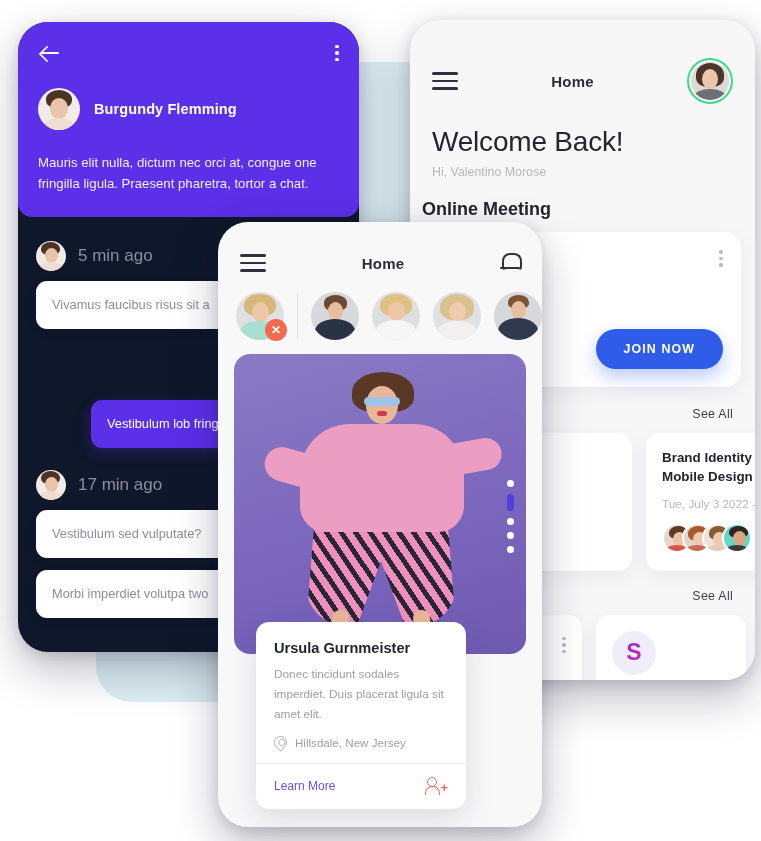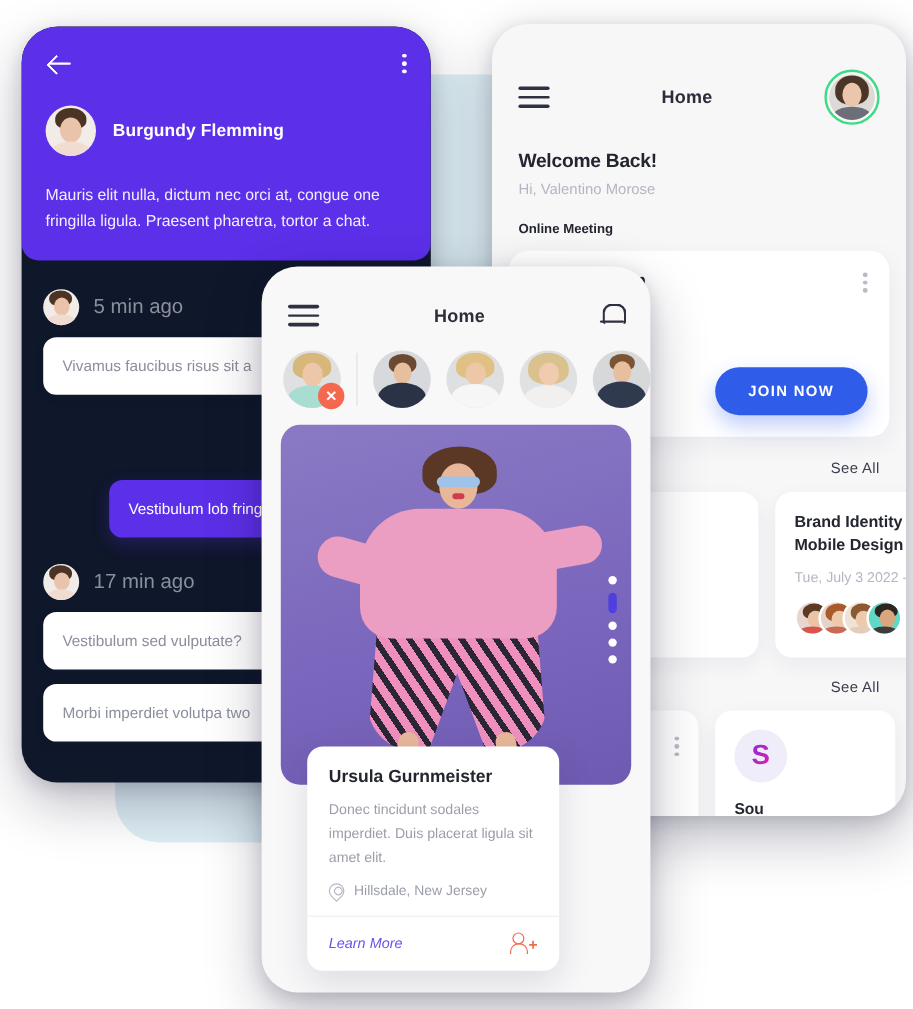--- a/index.html
+++ b/index.html
@@ -84,23 +84,23 @@
   
   #phone-right { left: 410px; top: 20px; width: 345px; height: 660px; z-index: 1; background: #f7f7f8; }
   .hdr { display: flex; align-items: center; justify-content: space-between; padding: 38px 22px 0 22px; }
   .burger { width: 26px; cursor: pointer; }
   .burger span { display: block; height: 2.4px; background: #2e3140; border-radius: 2px; margin-bottom: 5px; }
   .burger span:last-child { margin-bottom: 0; }
   .hdr-title { font-size: 15px; font-weight: 700; color: #2b2d3a; letter-spacing: .2px; }
   .av-ring { border: 2.5px solid #3ddc84; border-radius: 50%; padding: 2px; }
 
   .welcome { padding: 22px 22px 0 22px; }
-  .welcome h1 { font-size: 16px; font-weight: 700; color: #23252f; letter-spacing: -.2px; }
+  .welcome h1 { font-size: 28px; font-weight: 400; color: #23252f; letter-spacing: -.2px; }
   .welcome .sub { font-size: 12.4px; color: #b4b7c2; margin-top: 7px; }
-  .sec-title { padding: 20px 22px 0 22px; font-size: 11px; font-weight: 700; color: #23252f; }
+  .sec-title { padding: 20px 22px 0 12px; font-size: 18px; font-weight: 700; color: #23252f; }
 
   .meet-card {
     margin: 12px 14px 0 14px; background: #fff; border-radius: 16px;
     padding: 16px 18px 18px 18px; box-shadow: 0 6px 20px rgba(40,40,80,.06);
     position: relative;
   }
   .meet-card h3 { font-size: 14.2px; font-weight: 700; color: #23252f; line-height: 1.38; padding-right: 24px; }
   .meet-card .studio { font-size: 12.4px; color: #b4b7c2; margin-top: 8px; }
   .meet-card .kebab { position: absolute; right: 18px; top: 18px; }
   .join-btn {
@@ -203,21 +203,21 @@
     background: #fff; border-radius: 13px; padding: 18px 18px 0 18px;
     box-shadow: 0 10px 28px rgba(40,40,80,.13);
   }
   .info-card h3 { font-size: 14.6px; font-weight: 700; color: #23252f; }
   .info-card p { font-size: 11.8px; color: #9b9eaa; line-height: 1.7; margin-top: 8px; }
   .loc-row { display: flex; align-items: center; gap: 8px; margin-top: 12px; font-size: 11.6px; color: #9b9eaa; }
   .pin { width: 13px; height: 13px; border: 1.4px solid #b7bac4; border-radius: 50% 50% 50% 0; transform: rotate(-45deg); flex: none; position: relative; }
   .pin::after { content:""; position:absolute; left:3.2px; top:3.2px; width:4.6px; height:4.6px; border:1.3px solid #b7bac4; border-radius:50%; }
   .info-div { height: 1px; background: #eeeef1; margin: 14px -18px 0 -18px; }
   .info-foot { display: flex; align-items: center; justify-content: space-between; padding: 13px 0 14px 0; }
-  .learn { font-size: 12px; color: #6c52e6; cursor: pointer; font-style: italic; }
+  .learn { font-size: 12px; color: #6c52e6; cursor: pointer; }
   .addu { width: 22px; height: 18px; position: relative; cursor: pointer; }
   .addu::before { content:""; position:absolute; left:1px; top:0; width:8px; height:8px; border:1.6px solid #f4684f; border-radius:50%; }
   .addu::after { content:""; position:absolute; left:-1px; top:9px; width:13px; height:8px; border:1.6px solid #f4684f; border-bottom:none; border-radius:7px 7px 0 0; }
   .addu i { position:absolute; right:0; top:4px; font-style:normal; color:#f4684f; font-size:13px; font-weight:700; line-height:1; }
 </style>
 </head>
 <body>
 
 <div id="stage">
 

